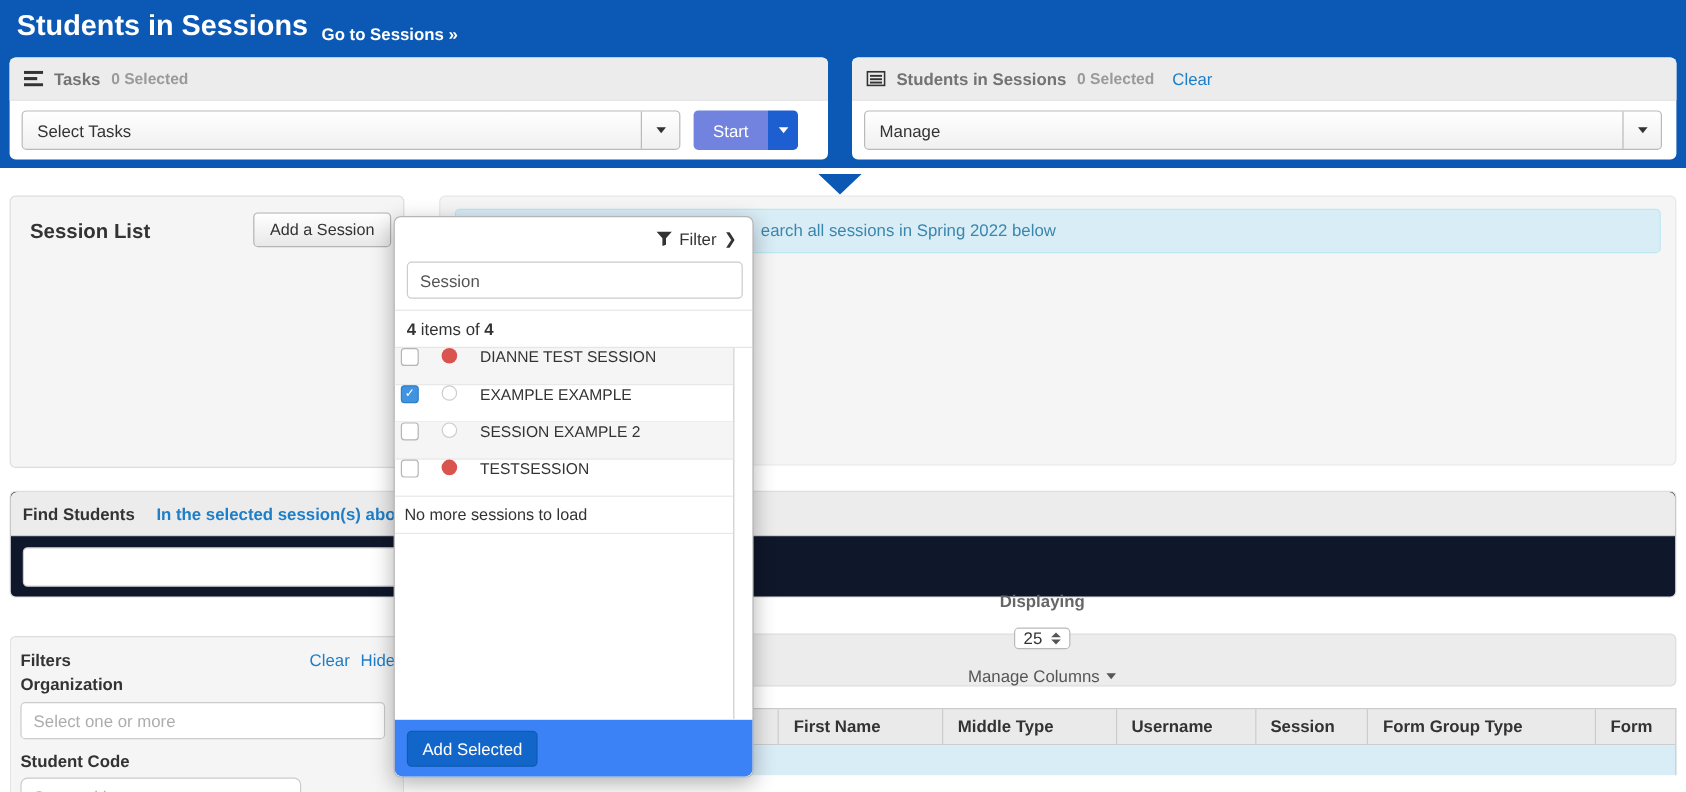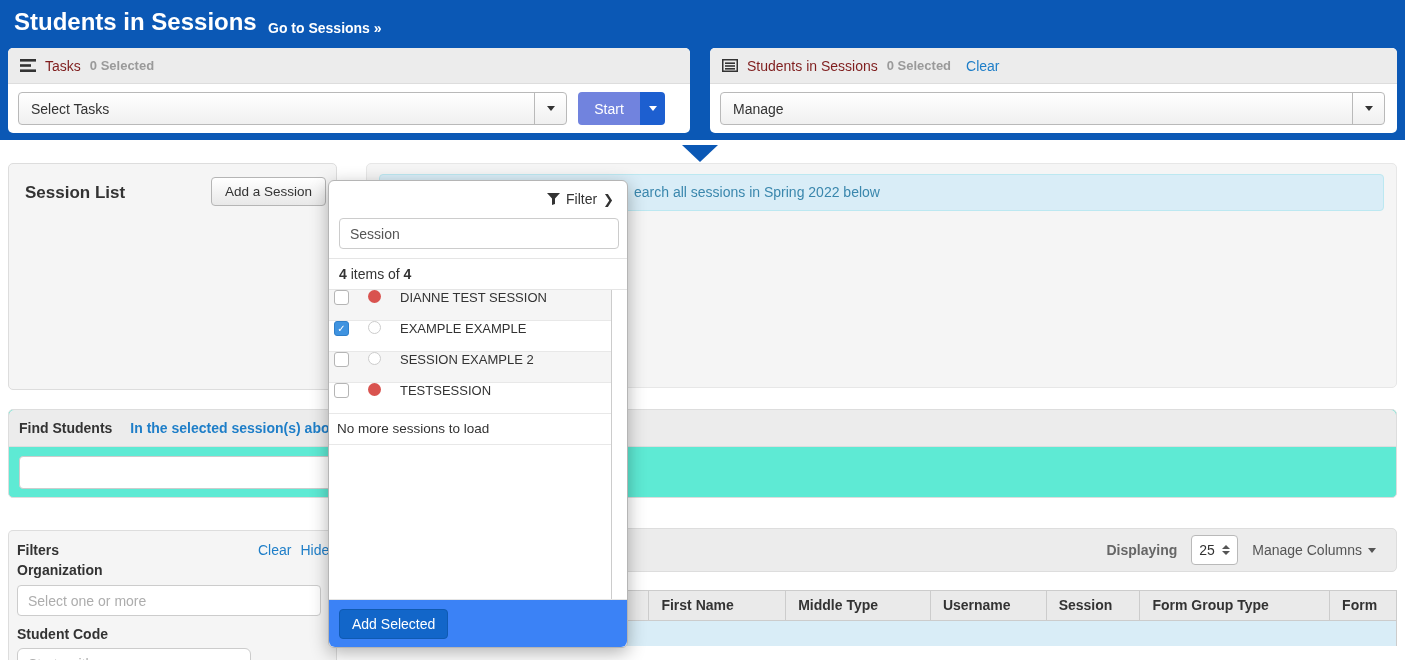--- a/index.html
+++ b/index.html
@@ -14,21 +14,21 @@
   
   .topbar{position:absolute; left:0; top:0; width:100%; height:140px; background:var(--header-blue);}
   .page-title{position:absolute; left:14px; top:8px; font-size:24px; font-weight:bold; color:#fff;}
   .go-link{position:absolute; left:268px; top:20px; font-size:14px; font-weight:bold; color:#fff; text-decoration:none; cursor:pointer;}
   .pointer{position:absolute; left:682px; top:145px; width:0; height:0;
     border-left:18px solid transparent; border-right:18px solid transparent; border-top:17px solid var(--header-blue);}
 
   .panel{position:absolute; top:48px; height:85px; background:#fff; border-radius:5px;}
   .panel-head{height:36px; background:var(--band-gray); border-bottom:1px solid #ddd; border-radius:5px 5px 0 0;
     display:flex; align-items:center; gap:9px; padding:0 12px;}
-  .panel-title{font-size:14px; font-weight:normal; color:#7f1d1d;}
+  .panel-title{font-size:14px; font-weight:bold; color:#737373;}
   .sel-count{font-size:13px; font-weight:bold; color:#9a9a9a;}
   .clear-link{font-size:14px; color:var(--link-blue); text-decoration:none; cursor:pointer; margin-left:6px;}
   .panel-body{position:relative; height:48px;}
 
   .sel{position:absolute; top:8px; height:33px; background:linear-gradient(#fff,#f0f0f0);
     border:1px solid #b9b9b9; border-radius:4px; display:flex; align-items:stretch; cursor:pointer;}
   .sel-text{flex:1; font-size:14px; color:#333; display:flex; align-items:center; padding:0 12px; white-space:nowrap; overflow:hidden;}
   .sel-caret{width:32px; border-left:1px solid #b9b9b9; display:flex; align-items:center; justify-content:center;}
   .caret{width:0; height:0; border-left:4px solid transparent; border-right:4px solid transparent; border-top:5px solid #333;}
 
@@ -47,21 +47,21 @@
     background:linear-gradient(#fff,#e8e8e8); border:1px solid #b5b5b5; border-radius:4px; cursor:pointer;
     font-family:inherit;}
 
   .detail-card{position:absolute; left:366px; top:163px; width:1031px; height:225px;
     background:var(--card-gray); border:1px solid #e7e7e7; border-radius:5px;}
   .info-banner{position:absolute; left:12px; top:10px; right:12px; height:37px;
     background:var(--alert-bg); border:1px solid var(--alert-border); border-radius:4px;}
   .info-text{position:absolute; left:254px; top:9px; font-size:14px; color:var(--alert-text);}
 
   .find-card{position:absolute; left:8px; top:409px; width:1389px; height:89px;
-    background:#5eead4; border:1px solid #ddd; border-radius:5px;}
+    background:#0f172a; border:1px solid #ddd; border-radius:5px;}
   .find-head{height:37px; background:var(--band-gray); border-bottom:1px solid #ddd; border-radius:5px 5px 0 0;
     display:flex; align-items:center; gap:18px; padding:0 10px;}
   .find-title{font-size:14px; font-weight:bold; color:#333;}
   .find-link{font-size:14px; font-weight:bold; color:var(--link-blue); text-decoration:none; cursor:pointer;}
   .find-input{position:absolute; left:10px; top:46px; width:560px; height:33px;
     border:1px solid #ccc; border-radius:4px; font-size:14px; padding:0 10px; font-family:inherit;}
 
   .filters-card{position:absolute; left:8px; top:530px; width:329px; height:140px;
     background:var(--card-gray); border:1px solid #ddd; border-radius:5px 5px 0 0; border-bottom:none;}
   .filters-title{position:absolute; left:8px; top:11px; font-size:14px; font-weight:bold; color:#333;}
@@ -72,21 +72,21 @@
     border:1px solid #ccc; border-radius:4px; font-size:14px; padding:0 10px; font-family:inherit; background:#fff;}
   .sc-label{position:absolute; left:8px; top:95px; font-size:14px; font-weight:bold; color:#333;}
   .sc-input{position:absolute; left:8px; top:117px; width:234px; height:31px;
     border:1px solid #ccc; border-radius:6px; font-size:14px; padding:0 10px; font-family:inherit; background:#fff;}
   input::placeholder{color:#adadad;}
 
   
   .results-card{position:absolute; left:360px; top:528px; width:1037px; height:132px;}
   .results-toolbar{position:absolute; left:0; top:0; width:100%; height:44px; background:var(--band-gray);
     border:1px solid #ddd; border-radius:5px; display:flex; align-items:center; justify-content:flex-end;
-    gap:14px; padding-right:20px;}
+    gap:14px; padding-right:20px;flex-direction:column;}
   .displaying{font-size:14px; font-weight:bold; color:#666;}
   .page-size{width:47px; height:30px; background:#fff; border:1px solid #b9b9b9; border-radius:4px;
     display:flex; align-items:center; justify-content:space-between; padding:0 7px; cursor:pointer;}
   .page-size-value{font-size:14px; color:#333;}
   .spin{display:flex; flex-direction:column; gap:2px;}
   .spin .up{width:0;height:0;border-left:4px solid transparent;border-right:4px solid transparent;border-bottom:4px solid #555;}
   .spin .down{width:0;height:0;border-left:4px solid transparent;border-right:4px solid transparent;border-top:4px solid #555;}
   .manage-cols{display:flex; align-items:center; gap:6px; font-size:14px; color:#555; cursor:pointer;}
   .manage-cols .caret{border-top-color:#555;}
   .thead{position:absolute; left:0; top:62px; width:100%; height:31px; display:flex;

